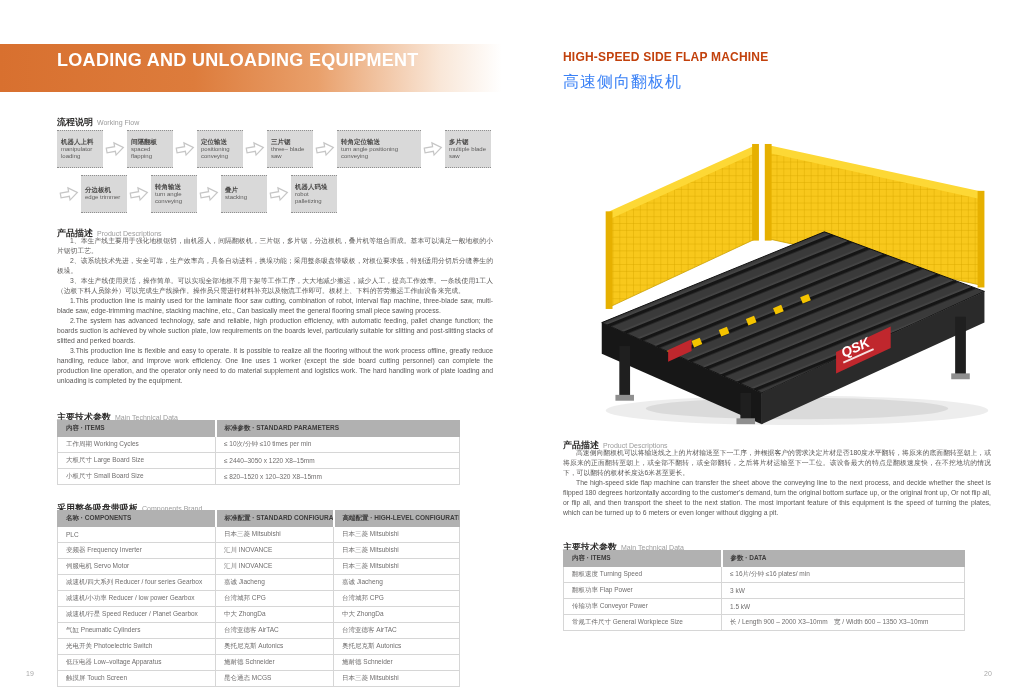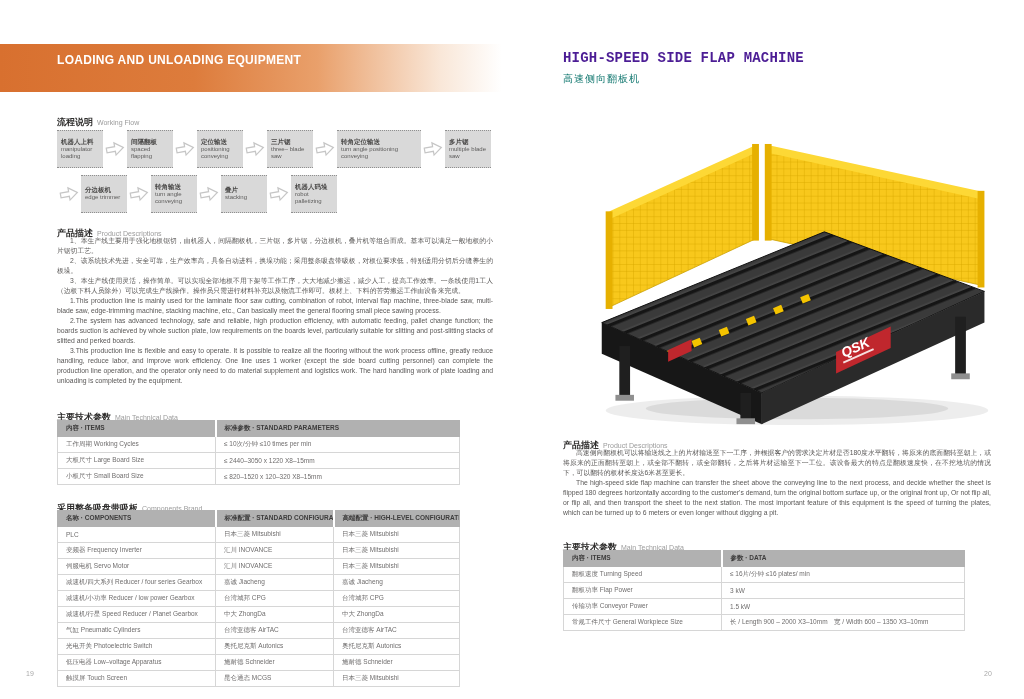--- a/index.html
+++ b/index.html
@@ -10,21 +10,21 @@
     font-family:"Liberation Sans","DejaVu Sans",sans-serif;
     color:#5a5857;
   }
   
   .banner {
     position:absolute; left:0; top:44px; width:512px; height:48px;
     background:linear-gradient(90deg,#d8702f 0%,#dd7c3c 38%,#e9a06b 62%,#f9e7d8 86%,#ffffff 98%);
     padding:8px 0 0 57px;
   }
   .banner .t {
-    color:#ffffff; font-weight:bold; font-size:12px; line-height:16px; letter-spacing:.3px;
+    color:#ffffff; font-weight:bold; font-size:18px; line-height:16px; letter-spacing:.3px;
   }
   
   .sec-head { position:absolute; white-space:nowrap; }
   .sec-head .zh { font-size:9px; font-weight:bold; color:#2e2d2c;text-align:center; }
   .sec-head .en { font-size:7px; color:#9b9b9b; margin-left:4px; }
   
   .flow-row { position:absolute; display:flex; align-items:center; }
   .flow-box {
     display:inline-flex; flex-direction:column; justify-content:center;
     width:46px; height:38px; padding:2px 4px;
@@ -44,22 +44,22 @@
     background:#b1b1b1; color:#3d3c3c; font-size:6.5px; font-weight:bold;
     text-align:left; padding:3px 8px; border:1px solid #b1b1b1; border-right:2px solid #ffffff;
     white-space:nowrap; overflow:hidden;
   }
   .dtable th:last-child { border-right:1px solid #b1b1b1; }
   .dtable td {
     border:1px solid #d6d6d6; color:#6f6d6d; font-size:6.5px;
     padding:3px 8px; white-space:nowrap; overflow:hidden; background:#fff;
   }
   
-  .rp-title-en { position:absolute; left:563px; top:50px; font-size:14px; font-weight:bold; color:#4c1d95; letter-spacing:.2px;font-family:Liberation Mono, monospace; }
-  .rp-title-zh { position:absolute; left:563px; top:72px; font-size:10px; color:#0f766e; letter-spacing:1px; }
+  .rp-title-en { position:absolute; left:563px; top:50px; font-size:12px; font-weight:bold; color:#c2410c; letter-spacing:.2px; }
+  .rp-title-zh { position:absolute; left:563px; top:72px; font-size:16px; color:#3b82f6; letter-spacing:1px; }
   .machine { position:absolute; left:592px; top:100px; width:410px; height:332px; }
   
   .pagenum { position:absolute; font-size:7px; color:#a9a9a9; }
 </style>
 </head>
 <body>
 
 <div class="sheet">
 
   <div>

